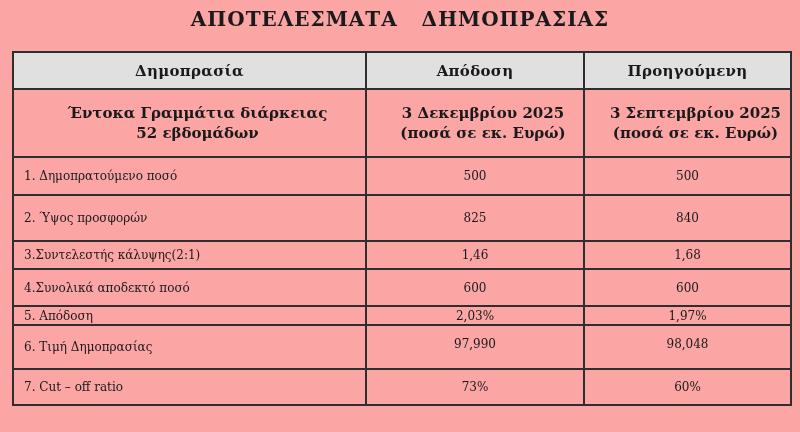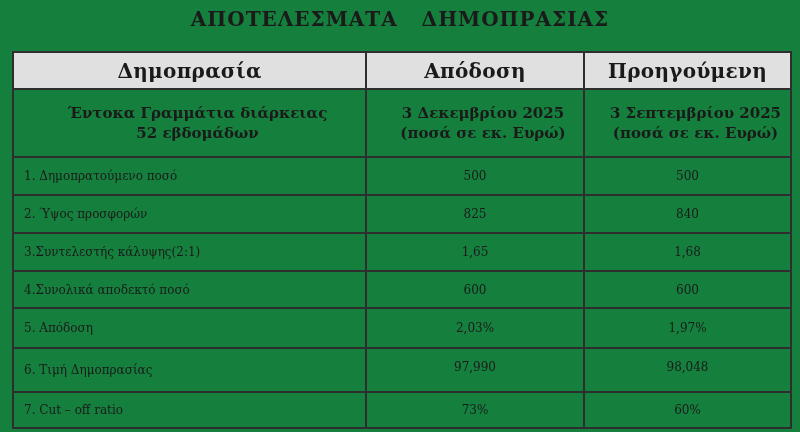--- a/index.html
+++ b/index.html
@@ -8,21 +8,21 @@
   }
   body {
     width: 800px; height: 432px;
     font-family: "DejaVu Serif", "Liberation Serif", serif;
     color: #1a1a1a;
     overflow: hidden;
   }
   .page {
     position: relative;
     width: 800px; height: 432px;
-    background: #15803d;
+    background: #fca5a5;
   }
   .title {
     position: absolute;
     top: 7px; left: 0; width: 100%;
     text-align: center;
     font-size: 20px;
     font-weight: bold;
     letter-spacing: 1px;
     white-space: pre;
   }
@@ -37,21 +37,21 @@
   table.results col.c2 { width: 218px; }
   table.results col.c3 { width: 207px; }
   table.results th, table.results td {
     border: 2px solid #2e2e2e;
     padding: 0;
     overflow: hidden;
   }
   tr.head-row { height: 37px; }
   tr.head-row th {
     background: #e0e0e0;
-    font-size: 20px;
+    font-size: 15px;
     font-weight: bold;
     text-align: center;
     vertical-align: middle;
     letter-spacing: 0.3px;
   }
   tr.subhead-row { height: 68px; }
   tr.subhead-row td {
     font-size: 15px;
     font-weight: bold;
     text-align: center;
@@ -65,24 +65,24 @@
     vertical-align: middle;
   }
   tr.data-row td.lbl {
     text-align: left;
     padding-left: 10px;
   }
   tr.data-row td.val {
     text-align: center;
   }
   tr.r1 { height: 38px; }
-  tr.r2 { height: 38px; padding-left: 28px; }
-  tr.r3 { height: 38px; }
+  tr.r2 { height: 46px; padding-left: 28px; }
+  tr.r3 { height: 28px; }
   tr.r4 { height: 37px; }
-  tr.r5 { height: 40px; }
+  tr.r5 { height: 19px; }
   tr.r6 { height: 44px; }
   tr.r7 { height: 36px; }
   tr.r6 td.val {
     vertical-align: top;
     padding-top: 11px;
   }
 </style>
 </head>
 <body>
 
@@ -125,21 +125,21 @@
       </tr>
 
       <tr class="data-row r2">
         <td class="lbl">2. Ύψος προσφορών</td>
         <td class="val">825</td>
         <td class="val">840</td>
       </tr>
 
       <tr class="data-row r3">
         <td class="lbl">3.Συντελεστής κάλυψης(2:1)</td>
-        <td class="val">1,65</td>
+        <td class="val">1,46</td>
         <td class="val">1,68</td>
       </tr>
 
       <tr class="data-row r4">
         <td class="lbl">4.Συνολικά αποδεκτό ποσό</td>
         <td class="val">600</td>
         <td class="val">600</td>
       </tr>
 
       <tr class="data-row r5">

